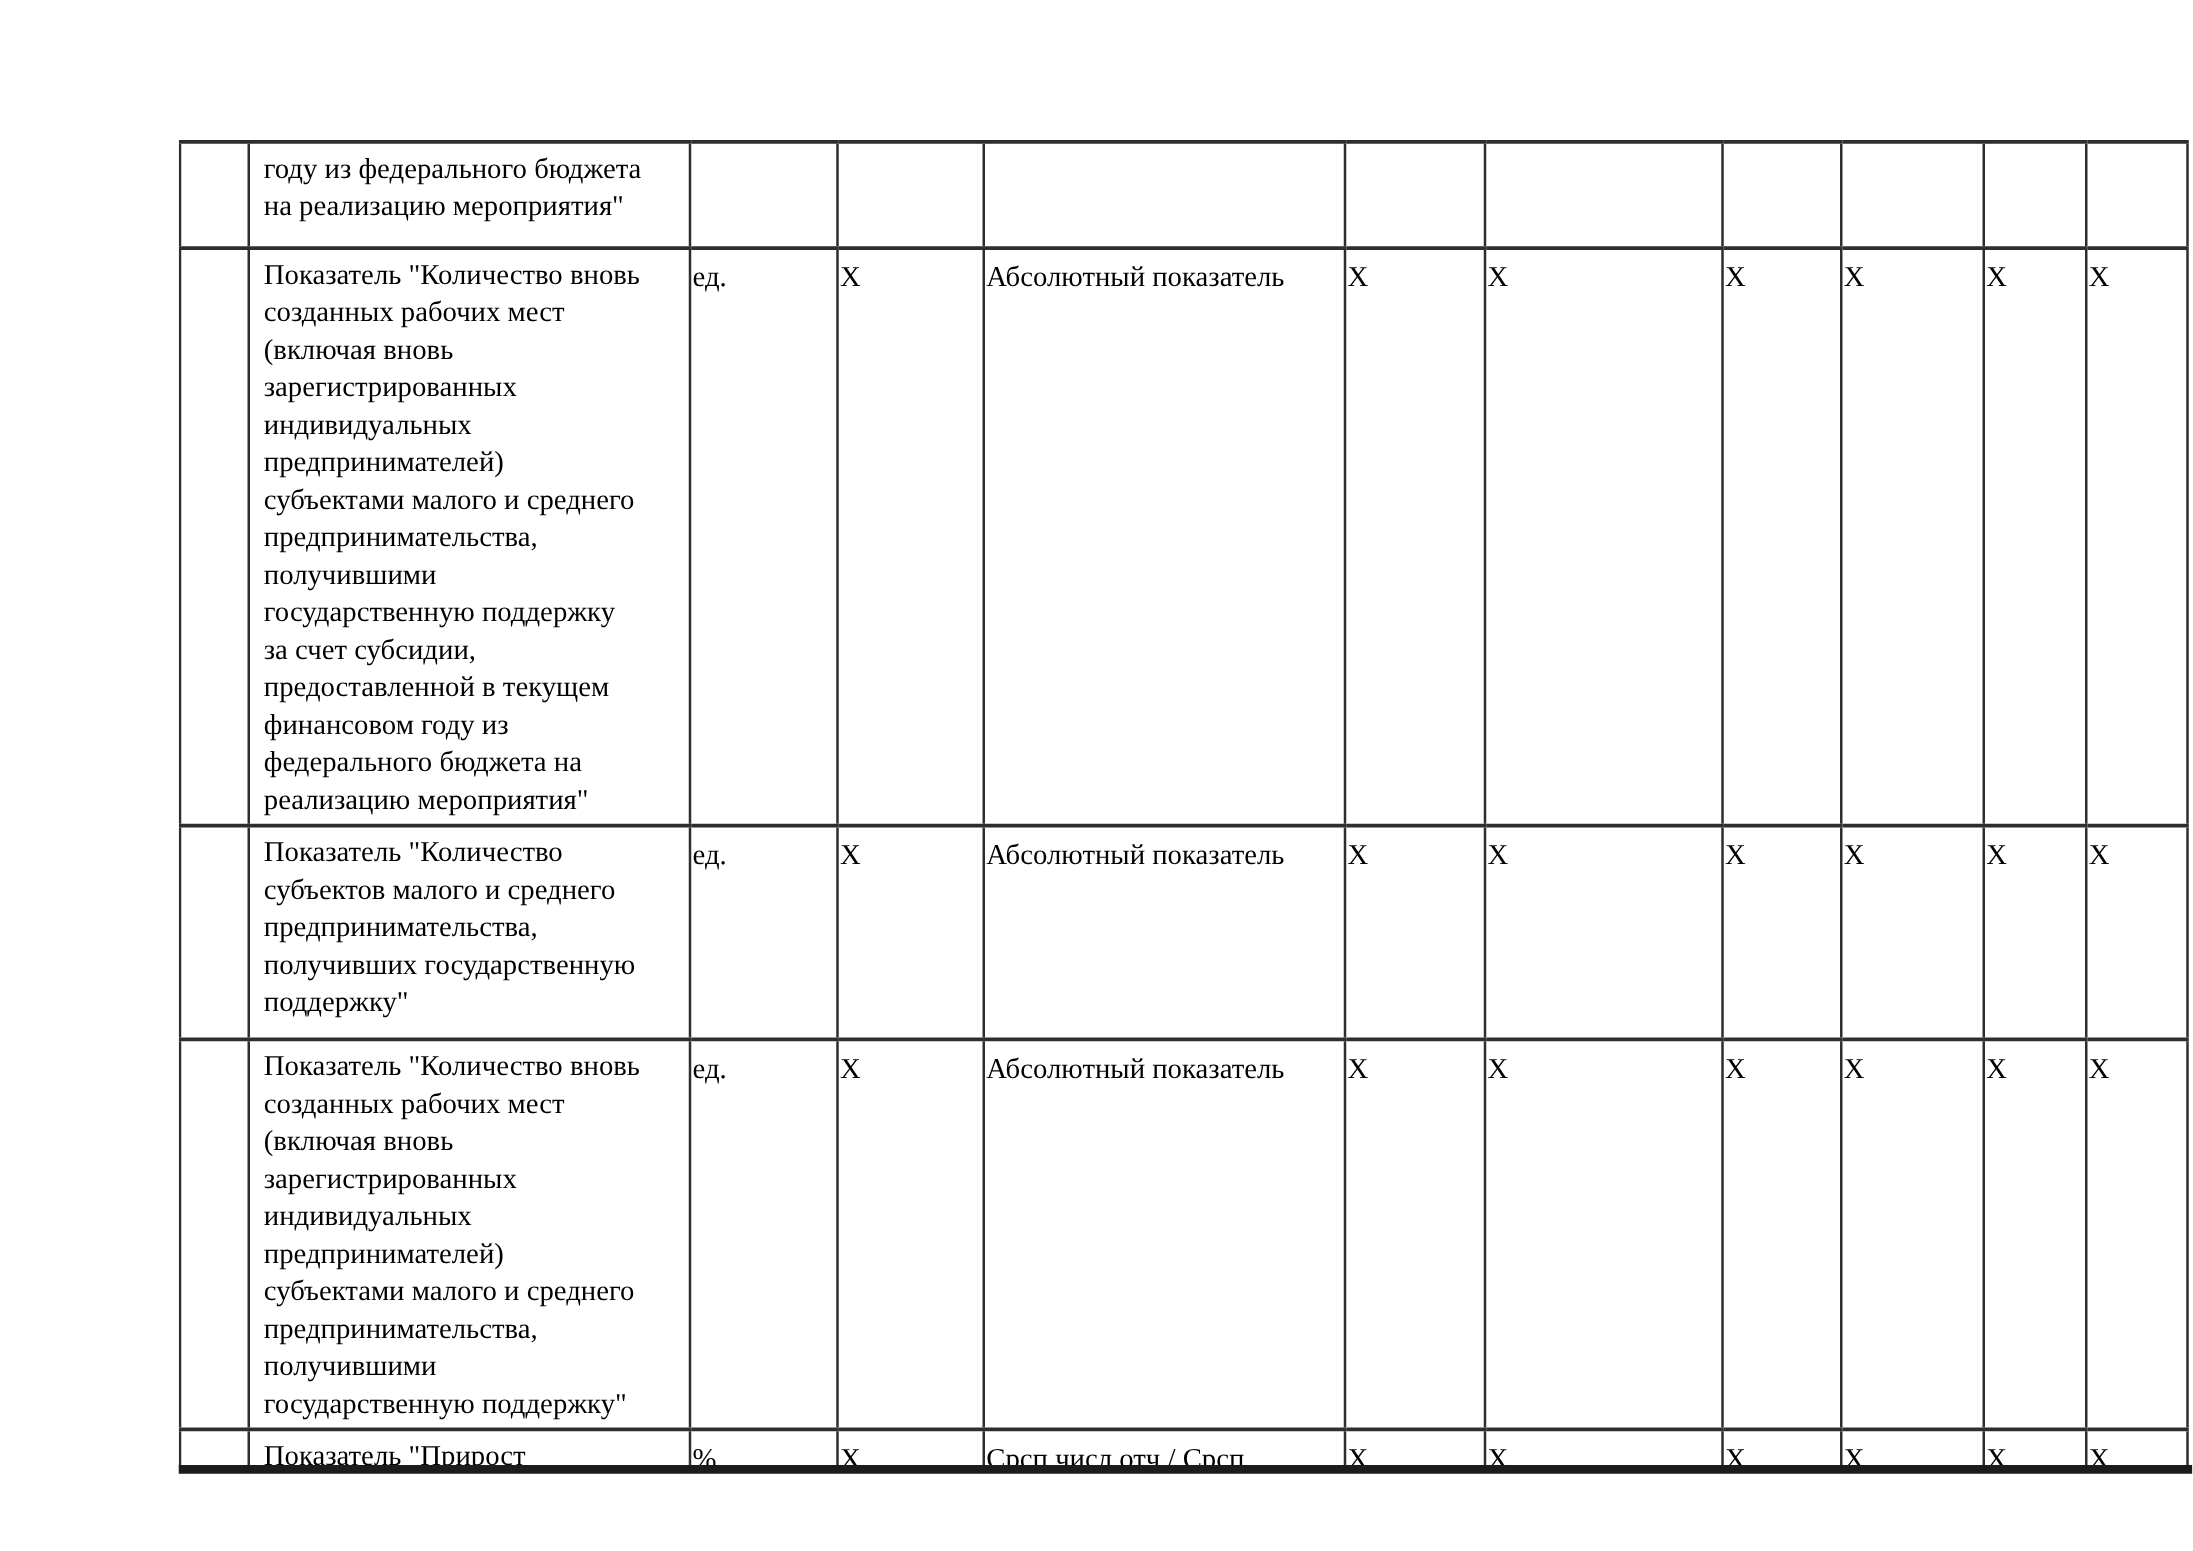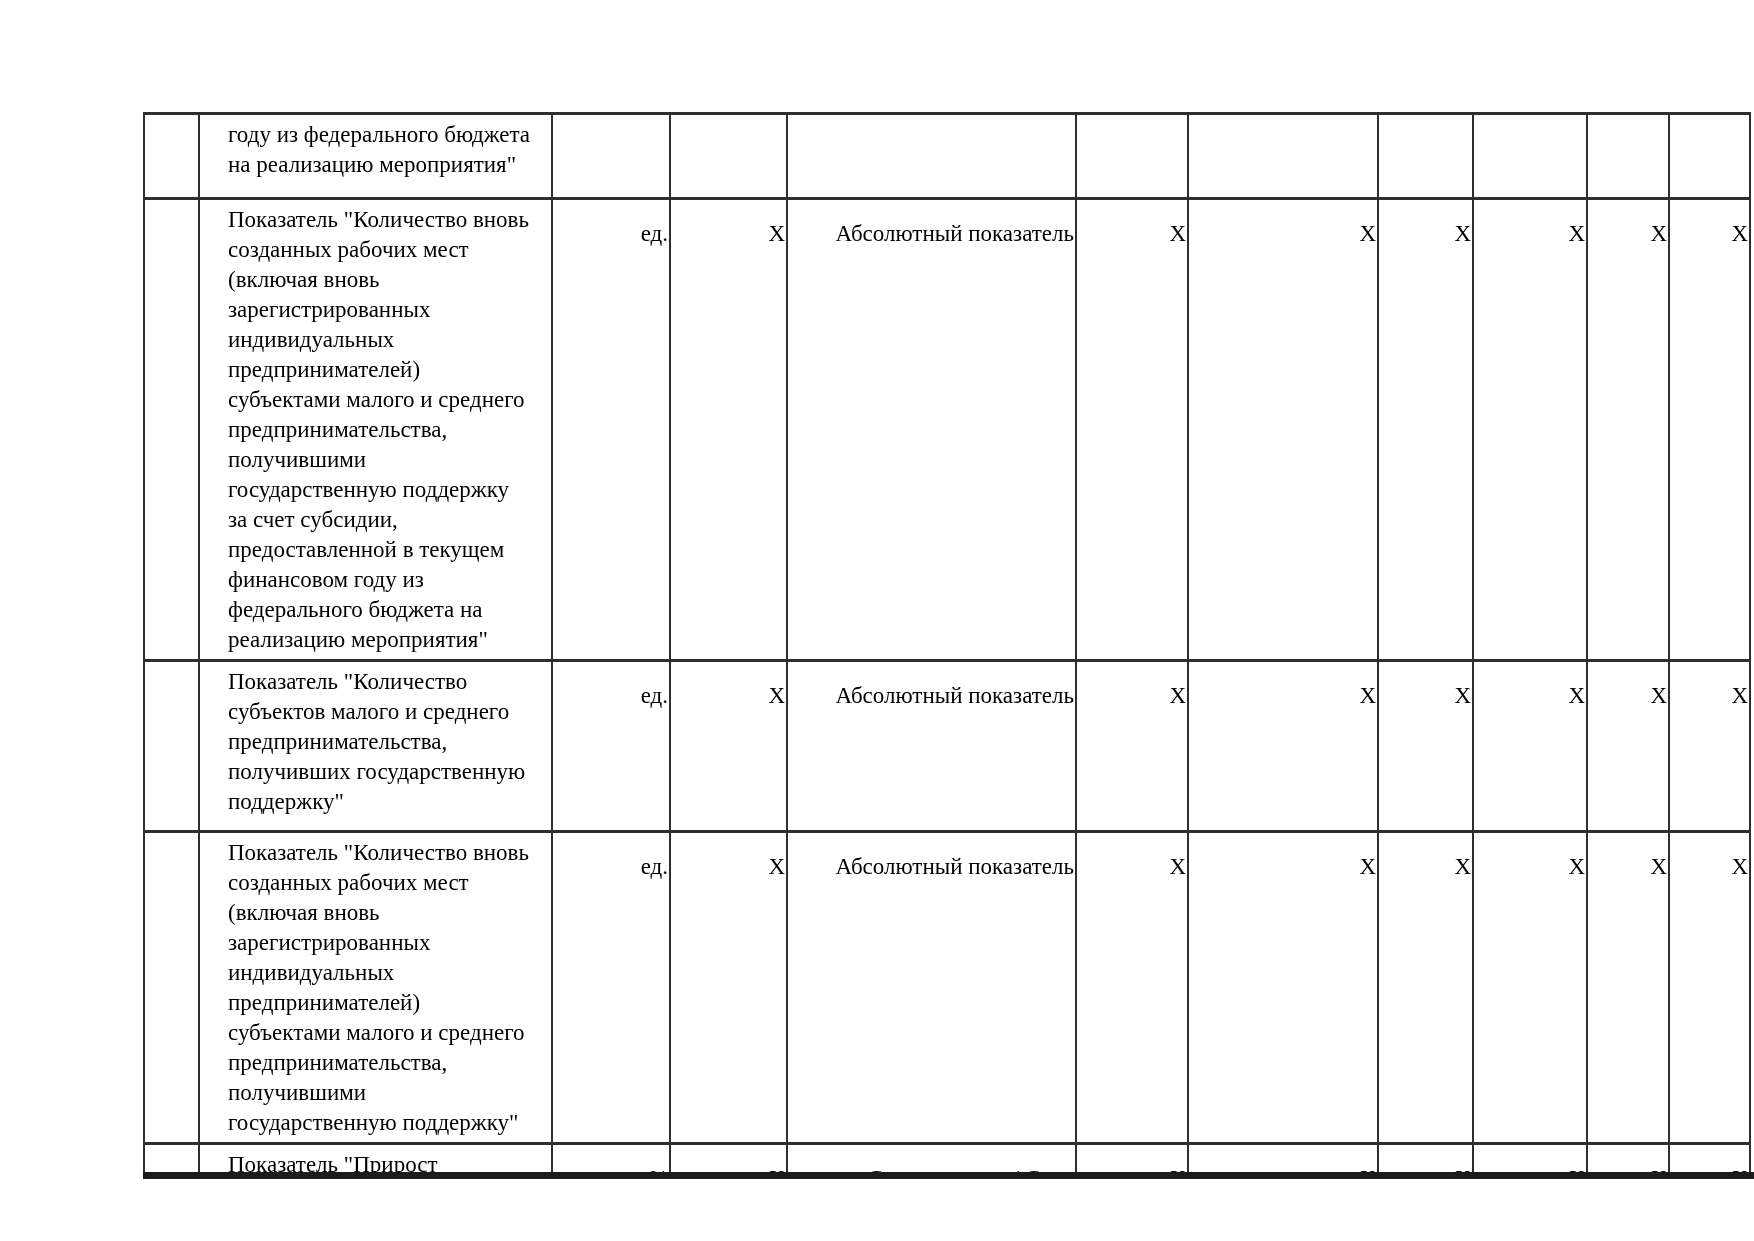--- a/index.html
+++ b/index.html
@@ -35,26 +35,26 @@
     border-left: 2px solid #2e2e2e;
     border-right: 2px solid #2e2e2e;
     border-top: 3px solid #2e2e2e;
     border-bottom: 3px solid #2e2e2e;
     vertical-align: top;
     overflow: hidden;
     background: #ffffff;
   }
   td.name-cell {
     text-align: left;
-    padding: 5px 6px 4px 28px;
+    padding: 5px 6px 4px 11px;
     white-space: pre-line;
   }
   td.center-cell {
-    text-align: right;
-    padding-top: 19px;
+    text-align: left;
+    padding-top: 7px;
   }
   td.num-cell {
     padding: 0;
   }
   
   .cut-line {
     position: absolute;
     left: 143px;
     top: 1172px;
     width: 1611px;

